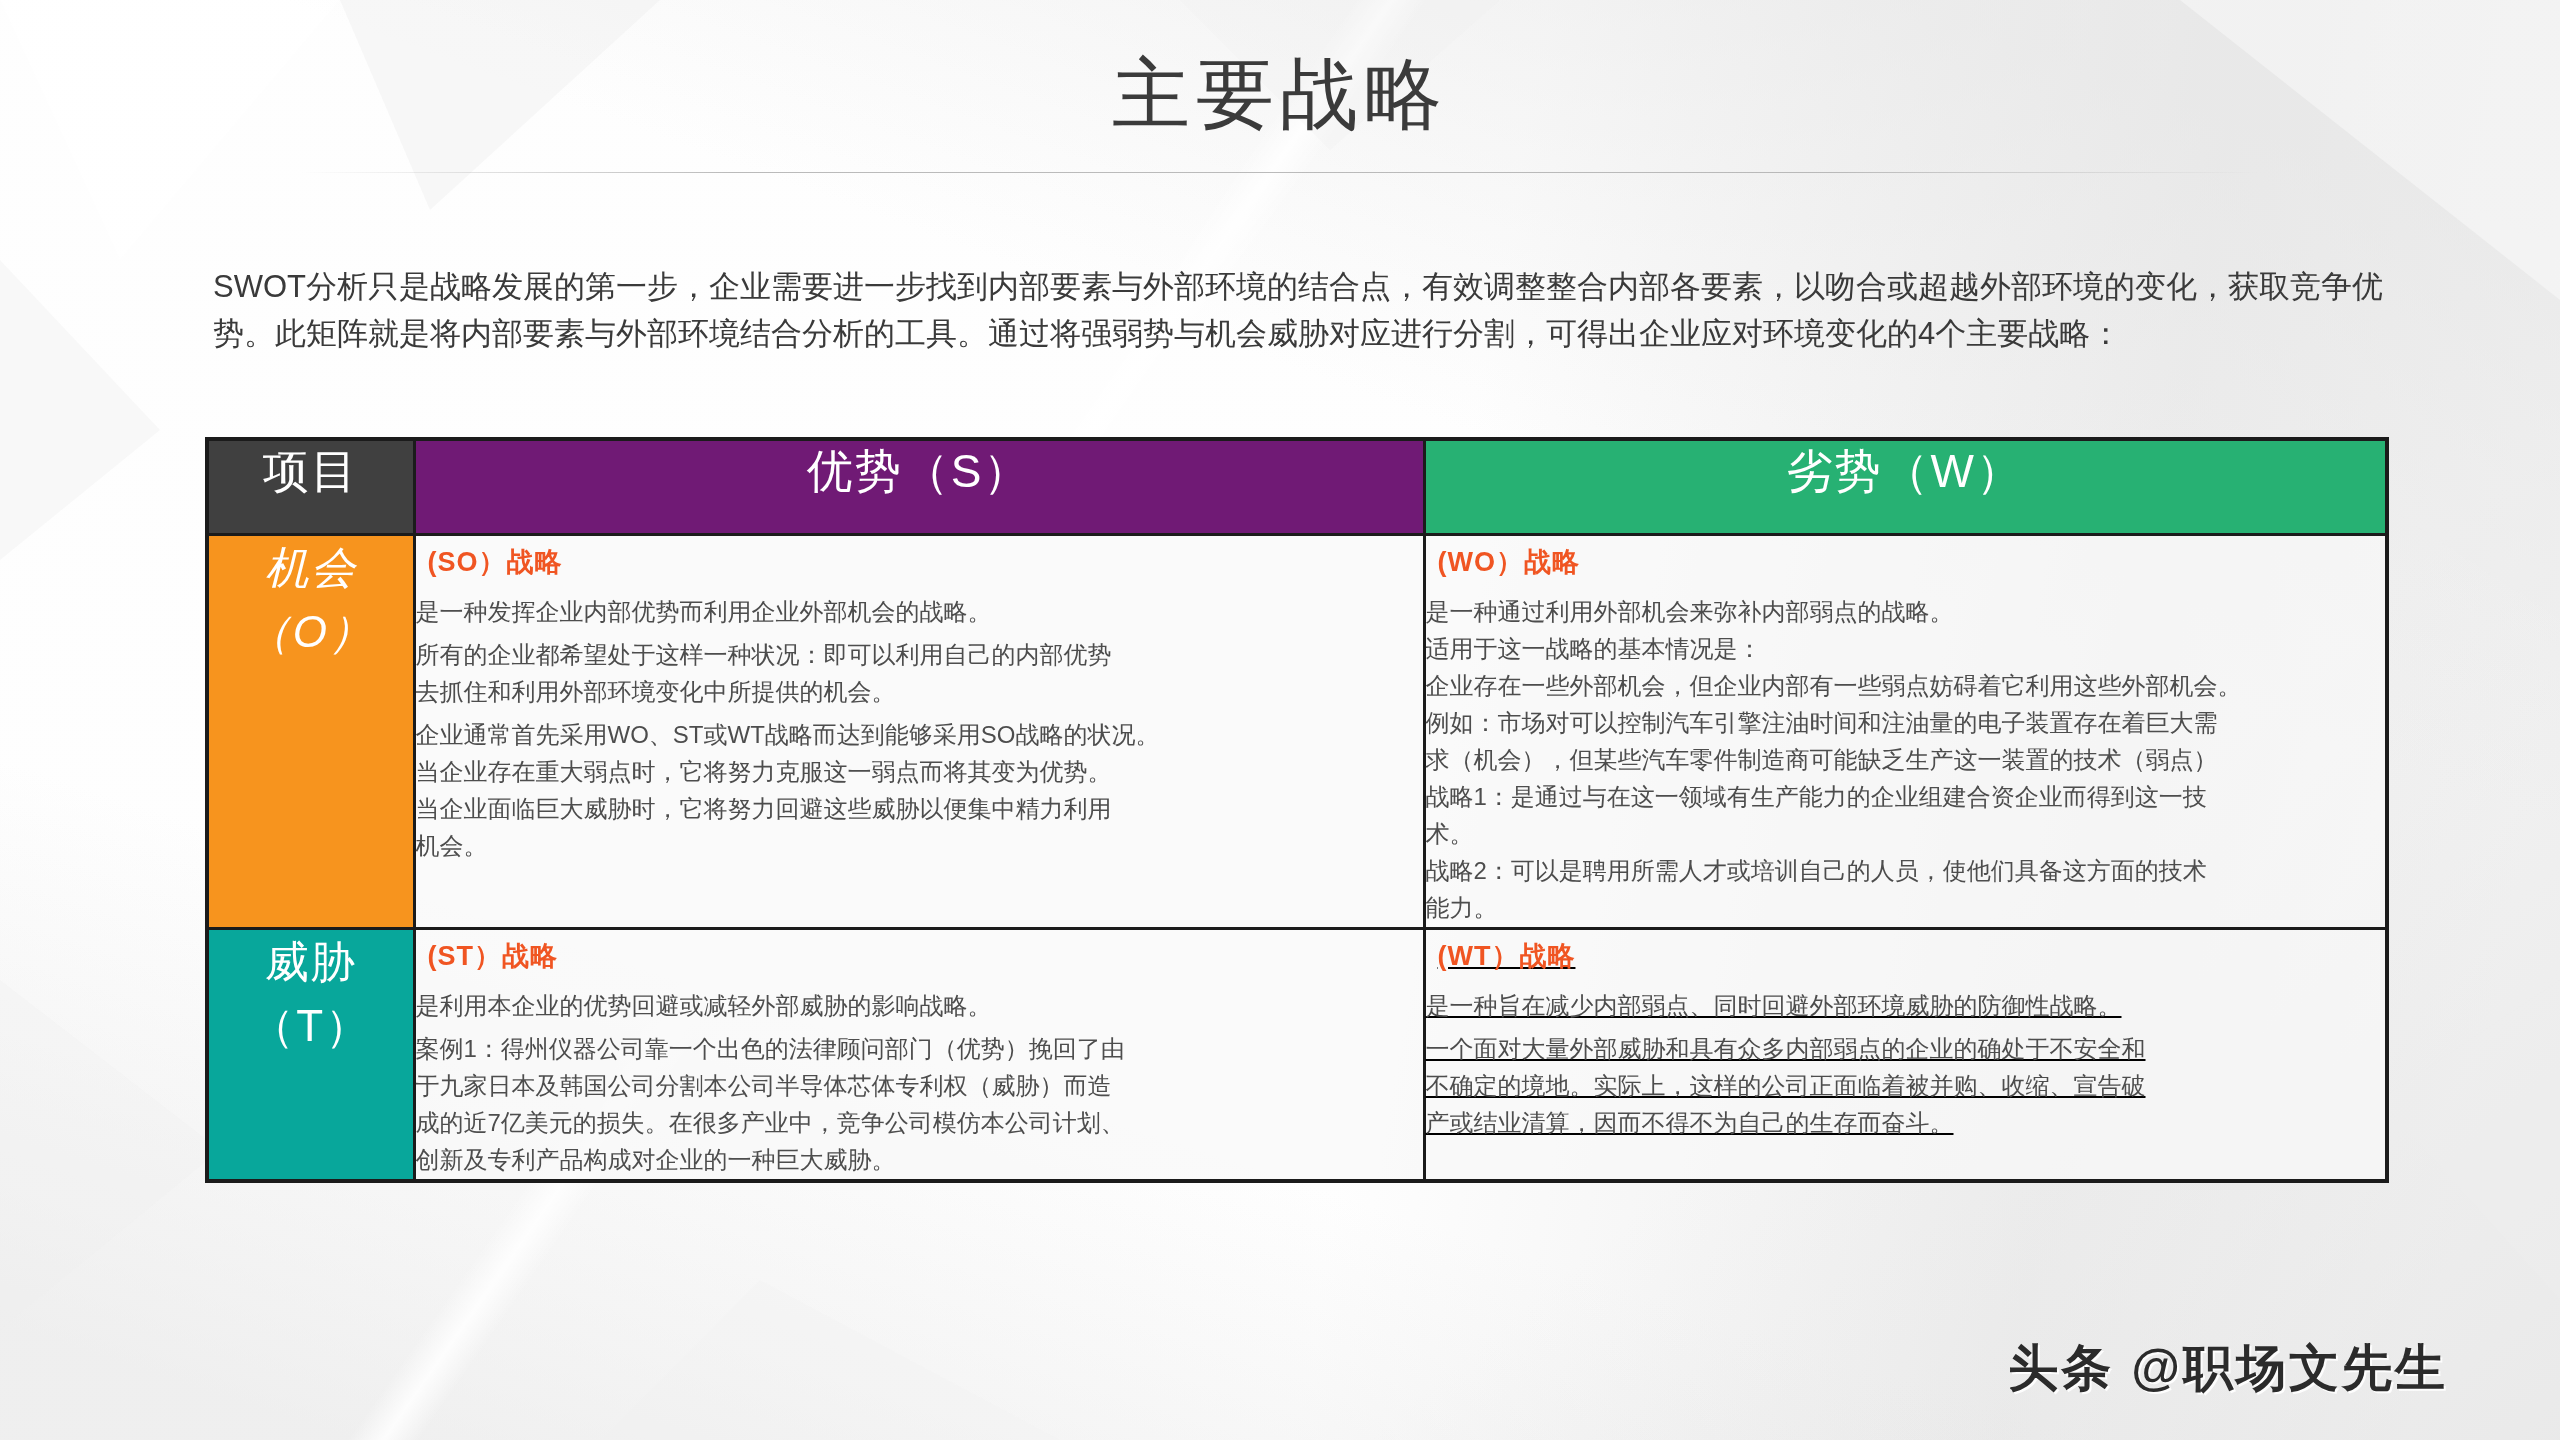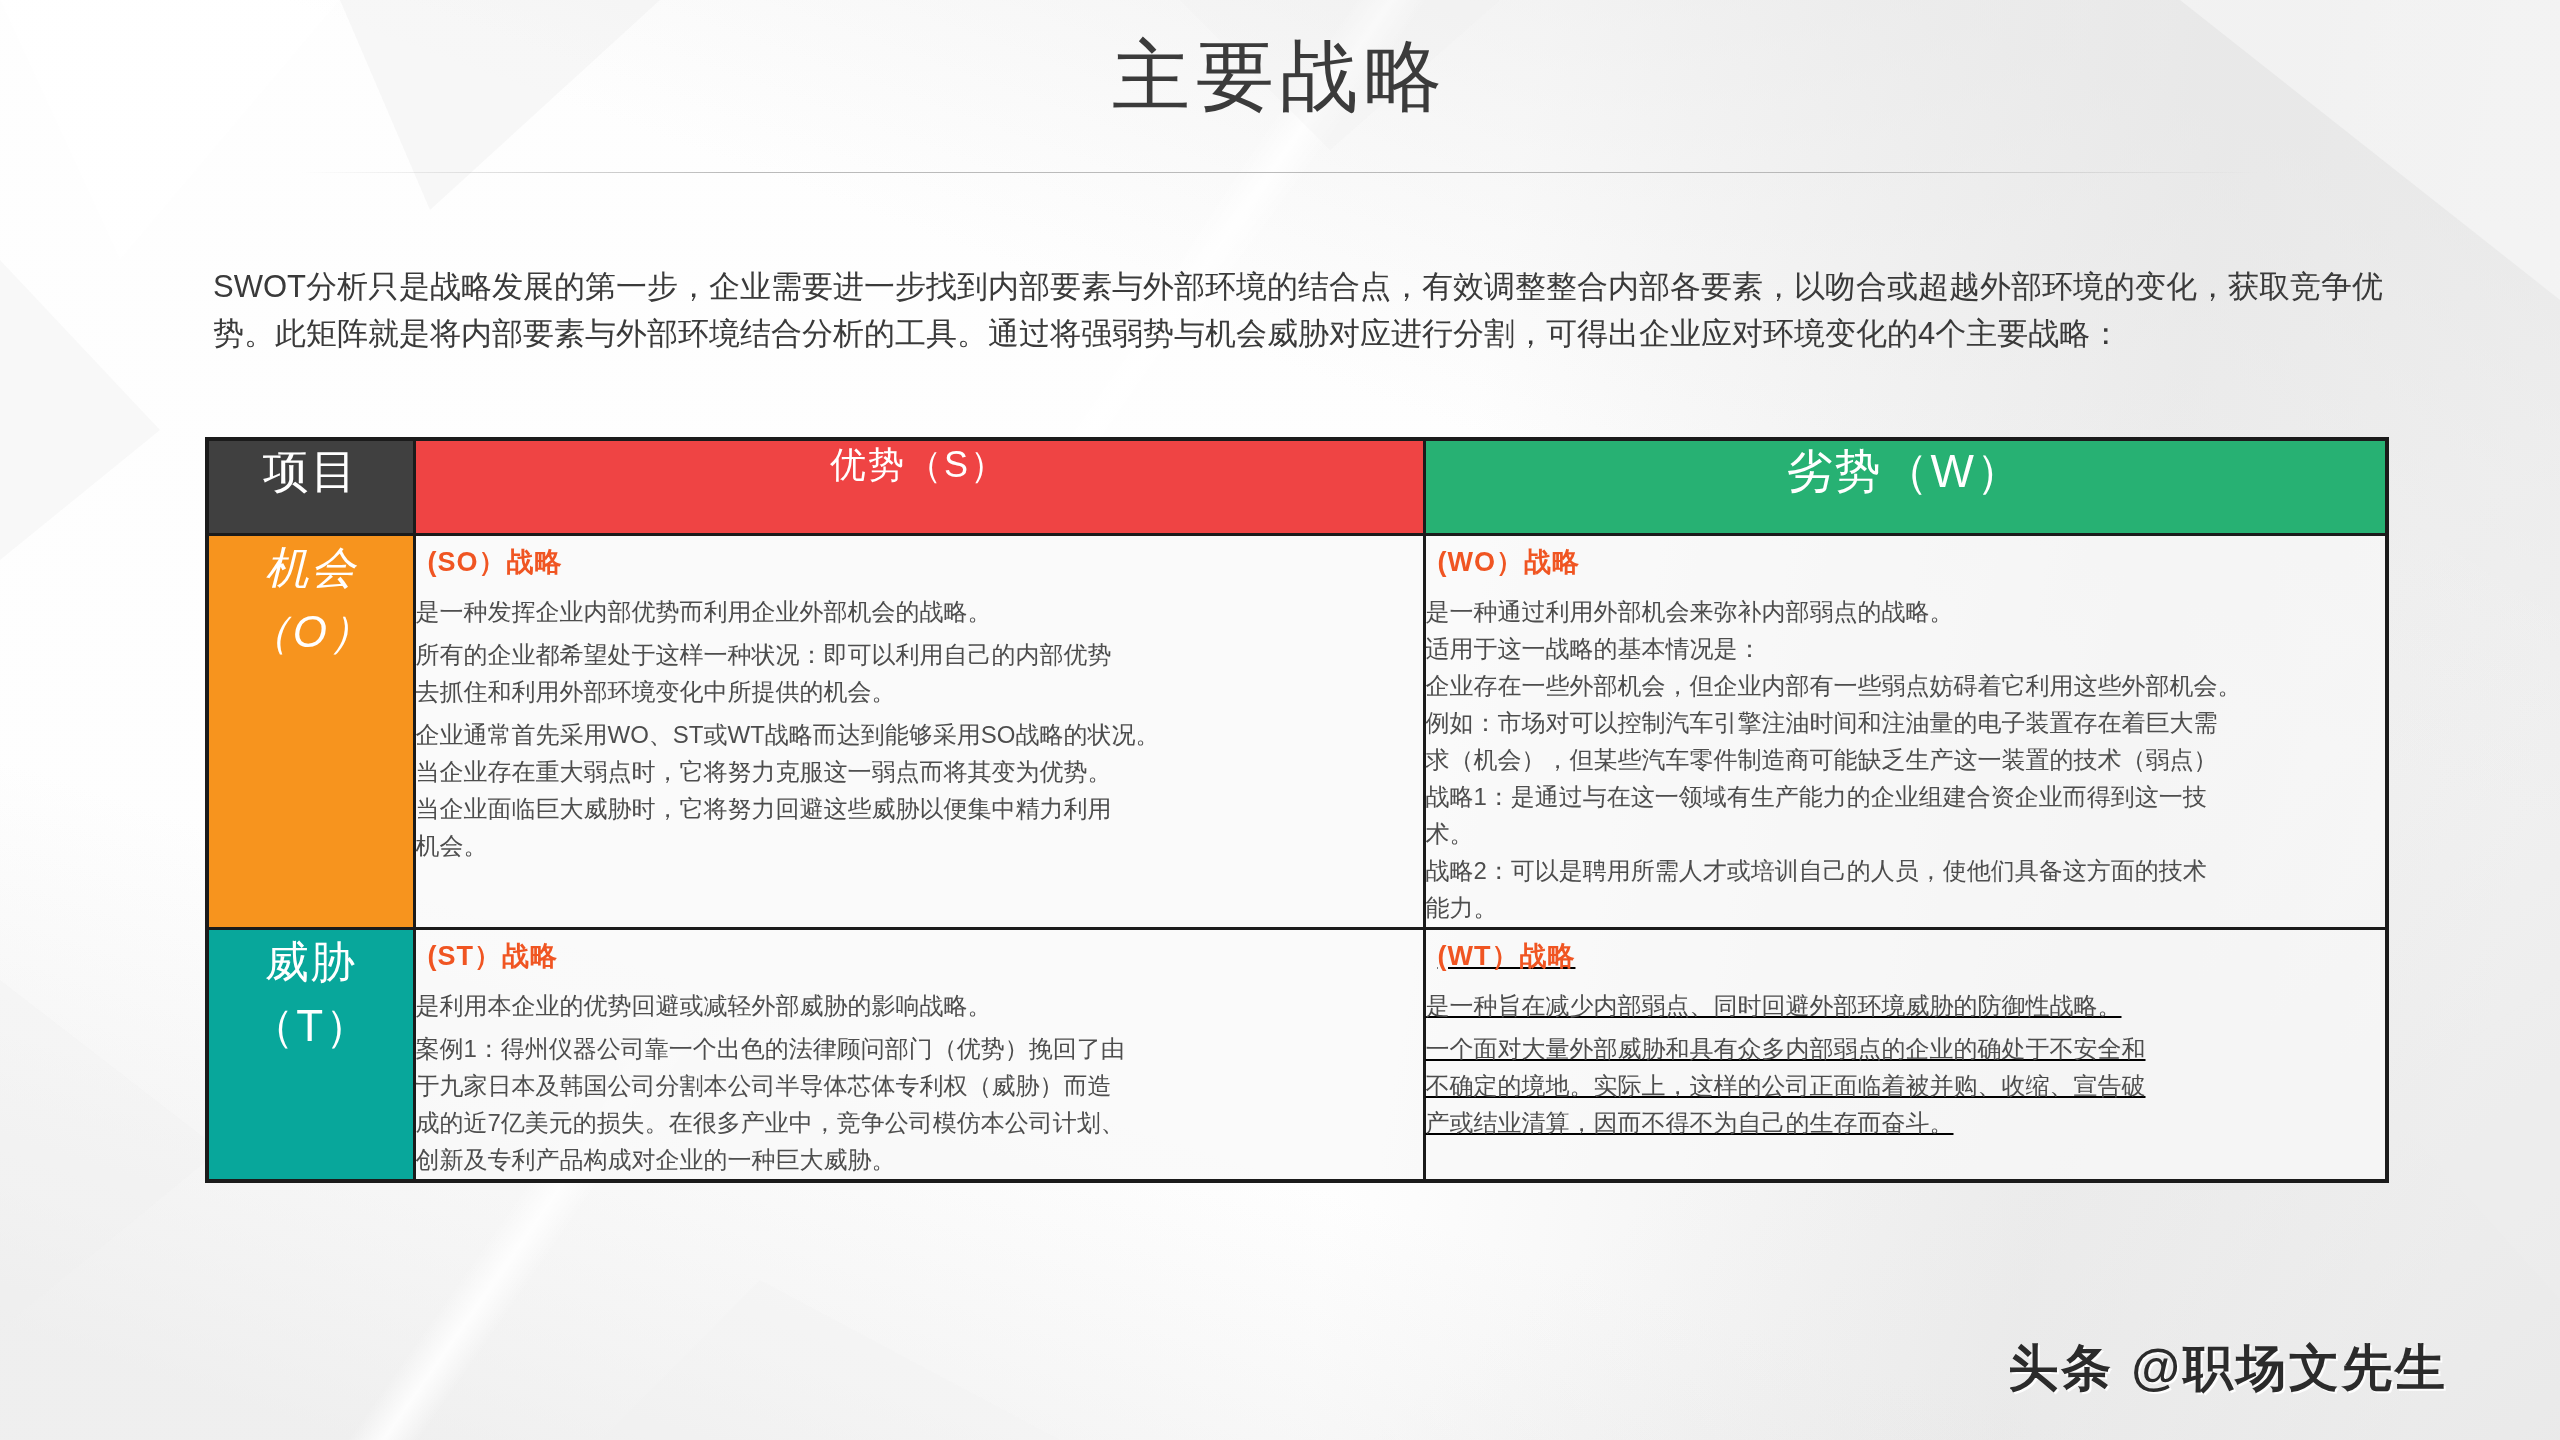--- a/index.html
+++ b/index.html
@@ -47,21 +47,21 @@
     left: 0;
     width: 2560px;
     text-align: center;
   }
   .title {
     font-size: 78px;
     line-height: 1.08;
     color: #3b3b3b;
     letter-spacing: 6px;
     font-weight: normal;
-    margin: 0;
+    margin: 18px;
     font-family: "Liberation Sans", "DejaVu Sans", sans-serif;
   }
   .title-rule {
     position: absolute;
     top: 172px;
     left: 300px;
     width: 1960px;
     height: 1px;
     background: linear-gradient(to right, rgba(190,190,190,0), rgba(175,175,175,0.85) 22%, rgba(175,175,175,0.85) 78%, rgba(190,190,190,0));
   }
@@ -102,26 +102,26 @@
   .hdr-item {
     background: #404040;
     color: #ffffff;
     height: 92px;
     text-align: center;
     vertical-align: middle;
     font-size: 46px;
     letter-spacing: 2px;
   }
   .hdr-s {
-    background: #ef4444;
+    background: #701a75;
     color: #ffffff;
     height: 92px;
     text-align: center;
     vertical-align: middle;
-    font-size: 36px;
+    font-size: 46px;
     letter-spacing: 2px;
   }
   .hdr-w {
     background: #27b173;
     color: #ffffff;
     height: 92px;
     text-align: center;
     vertical-align: middle;
     font-size: 46px;
     letter-spacing: 2px;

